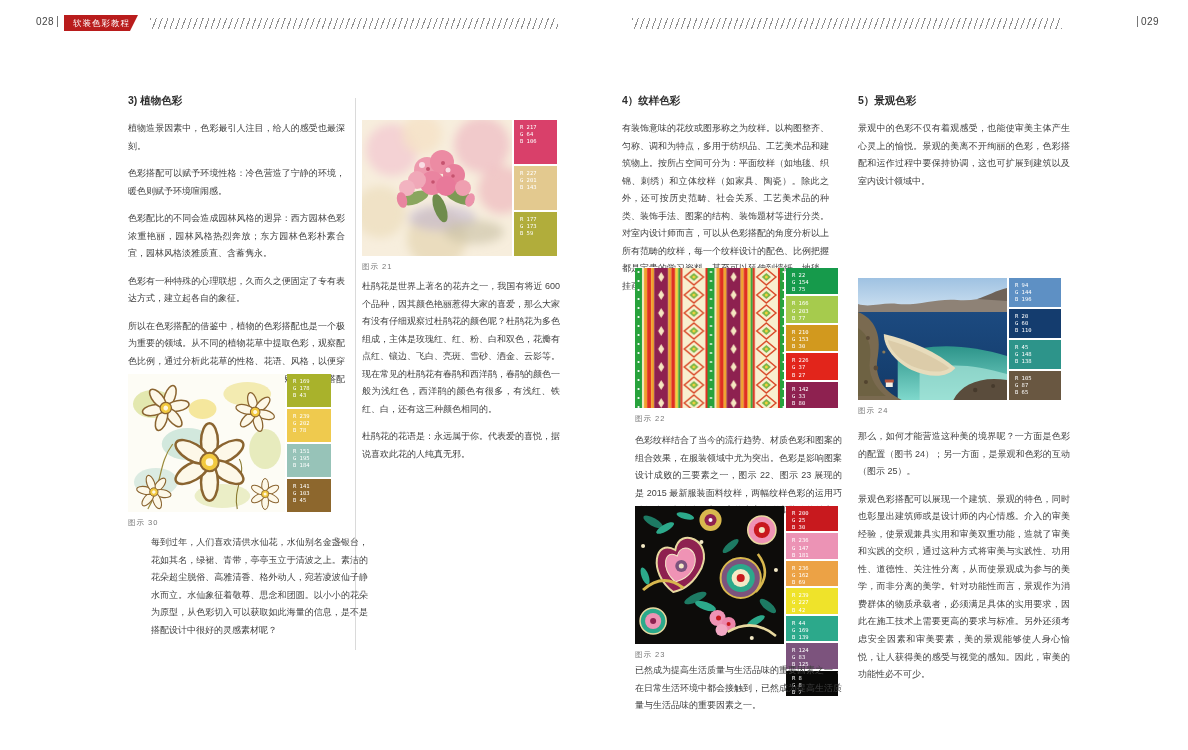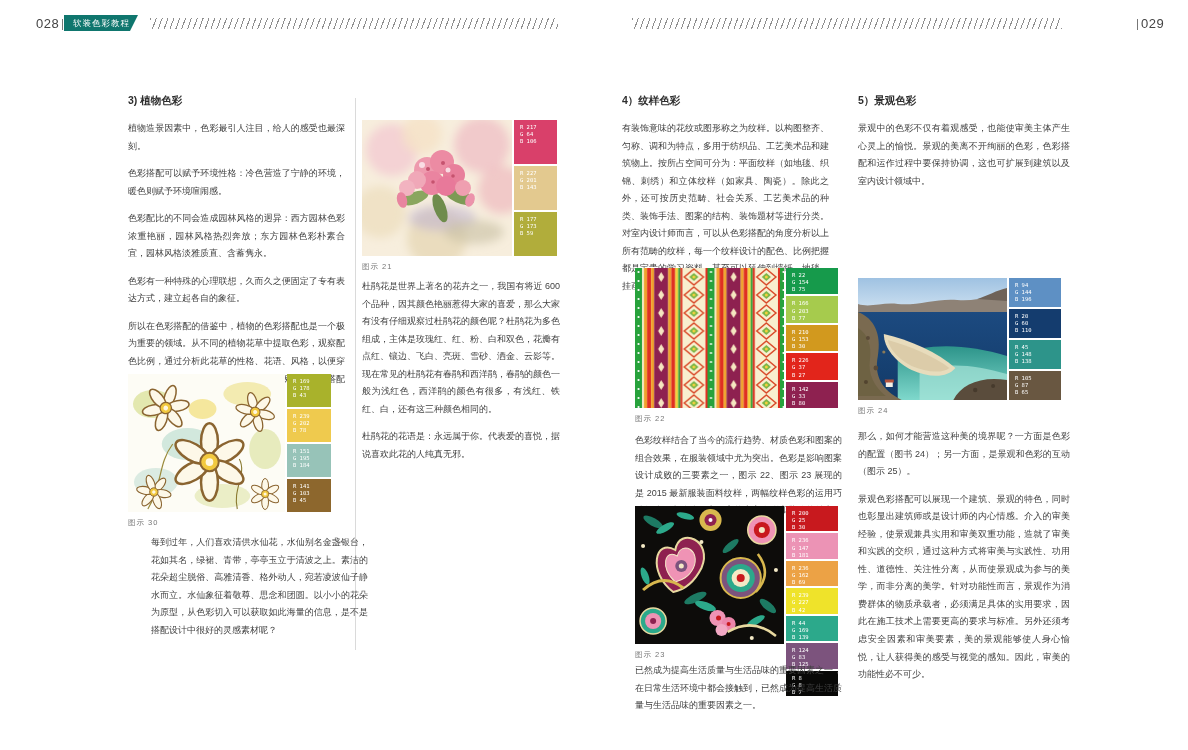--- a/index.html
+++ b/index.html
@@ -2,24 +2,24 @@
 <html><head>
 <meta charset="utf-8">
 <style>
   html,body{margin:0;padding:0;}
   body{
     width:1188px;height:750px;position:relative;background:#ffffff;
     font-family:"Liberation Sans","DejaVu Sans",sans-serif;color:#404040;
     overflow:hidden;
   }
   
-  .pagenum{position:absolute;top:16px;font-size:13px;color:#444;letter-spacing:.5px;}
+  .pagenum{position:absolute;top:16px;font-size:10px;color:#444;letter-spacing:.5px;}
   .pagenum .bar{display:inline-block;width:1px;height:11px;background:#777;vertical-align:-2px;margin:0 3px;}
   .badge{
-    position:absolute;left:64px;top:15px;width:74px;height:16px;background:#0f766e;
+    position:absolute;left:64px;top:15px;width:74px;height:16px;background:#b91c1c;
     clip-path:polygon(0 0,100% 0,calc(100% - 8px) 100%,0 100%);
     color:#fff;font-size:8.5px;line-height:16px;padding-left:9px;box-sizing:border-box;
     letter-spacing:1px;
   }
   .hatch{
     position:absolute;top:18px;height:11px;
     background:repeating-linear-gradient(110deg,#8f8f8f 0 1px,transparent 1px 5.5px);
   }
   .hatch.left{left:150px;width:408px;}
   .hatch.right{left:632px;width:430px;}

